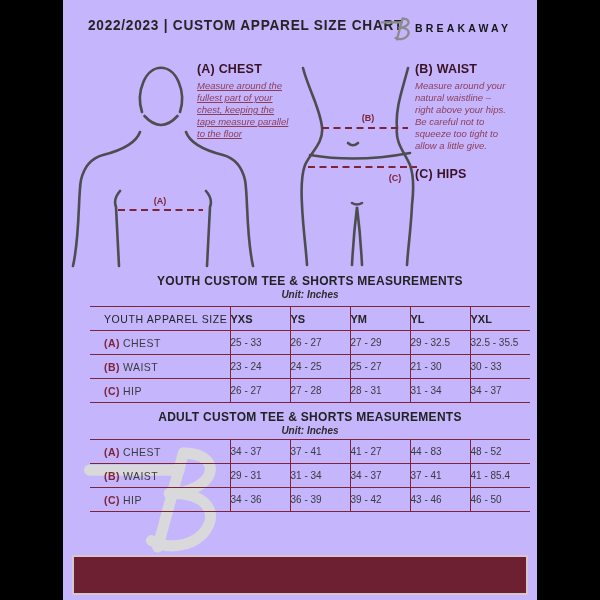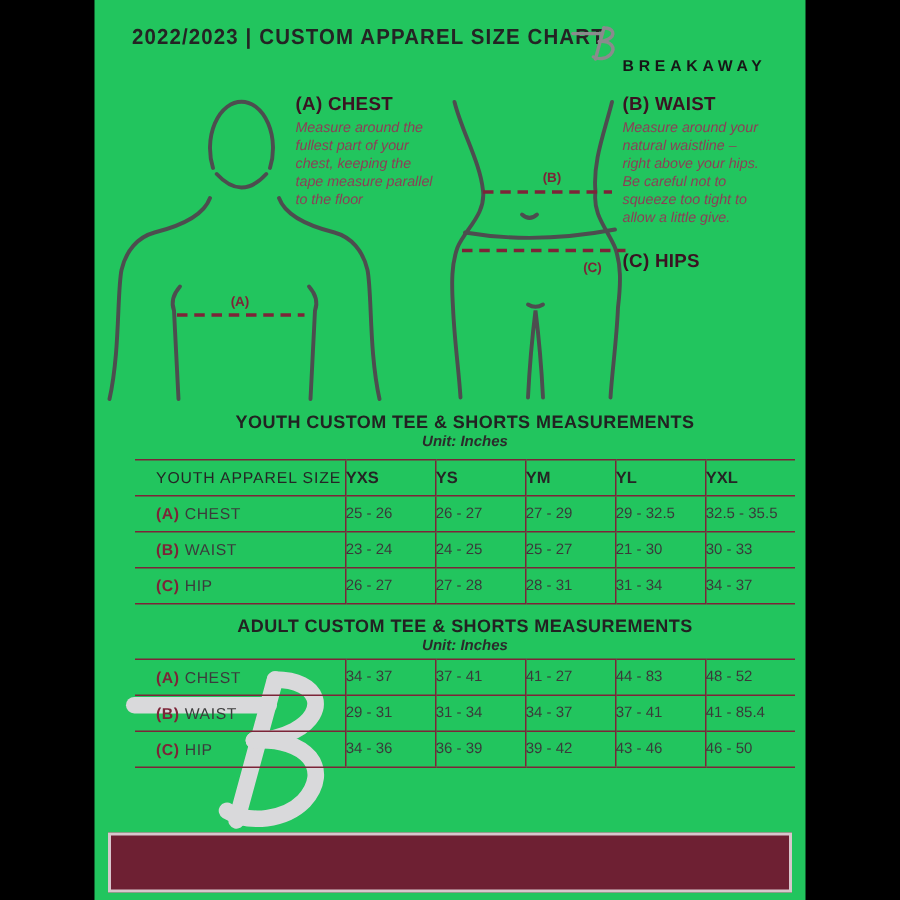--- a/index.html
+++ b/index.html
@@ -2,31 +2,31 @@
 <html><head>
 <meta charset="utf-8">
 <style>
   html,body{margin:0;padding:0;}
   body{
     width:600px;height:600px;background:#000;position:relative;overflow:hidden;
     font-family:"Liberation Sans", sans-serif;
   }
   #doc{
     position:absolute;left:63px;top:0;width:474px;height:600px;
-    background:#22c55e;overflow:hidden;
+    background:#c4b5fd;overflow:hidden;
   }
   
   .hdr-title{
     position:absolute;left:25px;top:17px;
     font-size:14.5px;font-weight:bold;letter-spacing:.8px;color:#242424;
     transform:scaleX(.94);transform-origin:left;white-space:nowrap;
   }
   .logo-svg{position:absolute;left:317px;top:14px;}
   .brand{
-    position:absolute;left:352px;top:38px;
+    position:absolute;left:352px;top:22px;
     font-size:10.5px;font-weight:bold;letter-spacing:3.2px;color:#161616;white-space:nowrap;
   }
   
   .fig{position:absolute;}
   .guide-head{
     position:absolute;font-size:12.5px;font-weight:bold;color:#3a1322;letter-spacing:.2px;
   }
   .guide-body{
     position:absolute;font-size:9.5px;font-style:italic;color:#8e3d57;
     line-height:12px;white-space:pre-line;
@@ -101,21 +101,21 @@
       <path d="M64 207 C 65 187 67 165 69 149 C 71 165 73 187 74 207"></path>
       <path d="M64 145 Q 69 148 74 145"></path>
     </g>
     <path d="M34 70 L120 70" stroke="#7d2438" stroke-width="2.2" stroke-dasharray="7 4.5" fill="none"></path>
     <path d="M20 109 L129 109" stroke="#7d2438" stroke-width="2.2" stroke-dasharray="7 4.5" fill="none"></path>
     <text x="80" y="63" text-anchor="middle" font-size="9" font-weight="bold" fill="#7d2438">(B)</text>
     <text x="107" y="123" text-anchor="middle" font-size="9" font-weight="bold" fill="#7d2438">(C)</text>
   </svg>
 
   <div class="guide-head" style="left:134px;top:62px;">(A) CHEST</div>
-  <div class="guide-body" style="left:134px;top:80px;width:115px;">Measure around the
+  <div class="guide-body" style="left:134px;top:80px;width:115px;text-decoration:underline;">Measure around the
 fullest part of your
 chest, keeping the
 tape measure parallel
 to the floor</div>
 
   <div class="guide-head" style="left:352px;top:62px;">(B) WAIST</div>
   <div class="guide-body" style="left:352px;top:80px;width:118px;">Measure around your
 natural waistline –
 right above your hips.
 Be careful not to
@@ -149,21 +149,21 @@
         <tr class="hrow">
       <td class="lbl">YOUTH APPAREL SIZE</td>
       <td class="val">YXS</td>
       <td class="val">YS</td>
       <td class="val">YM</td>
       <td class="val">YL</td>
       <td class="val">YXL</td>
     </tr>
     <tr>
       <td class="lbl"><span class="rowkey">(A)</span> <span>CHEST</span></td>
-      <td class="val">25 - 26</td>
+      <td class="val">25 - 33</td>
       <td class="val">26 - 27</td>
       <td class="val">27 - 29</td>
       <td class="val">29 - 32.5</td>
       <td class="val">32.5 - 35.5</td>
     </tr>
     <tr>
       <td class="lbl"><span class="rowkey">(B)</span> <span>WAIST</span></td>
       <td class="val">23 - 24</td>
       <td class="val">24 - 25</td>
       <td class="val">25 - 27</td>

